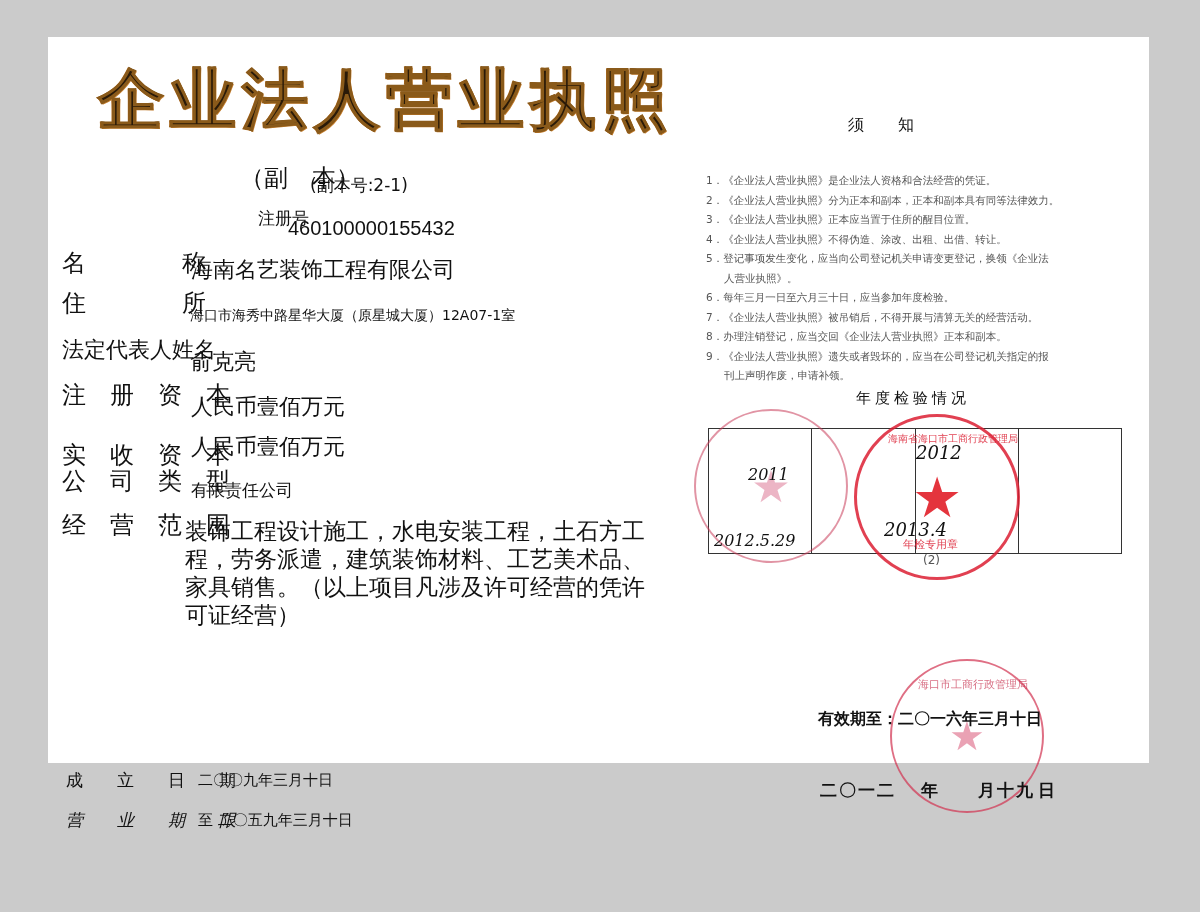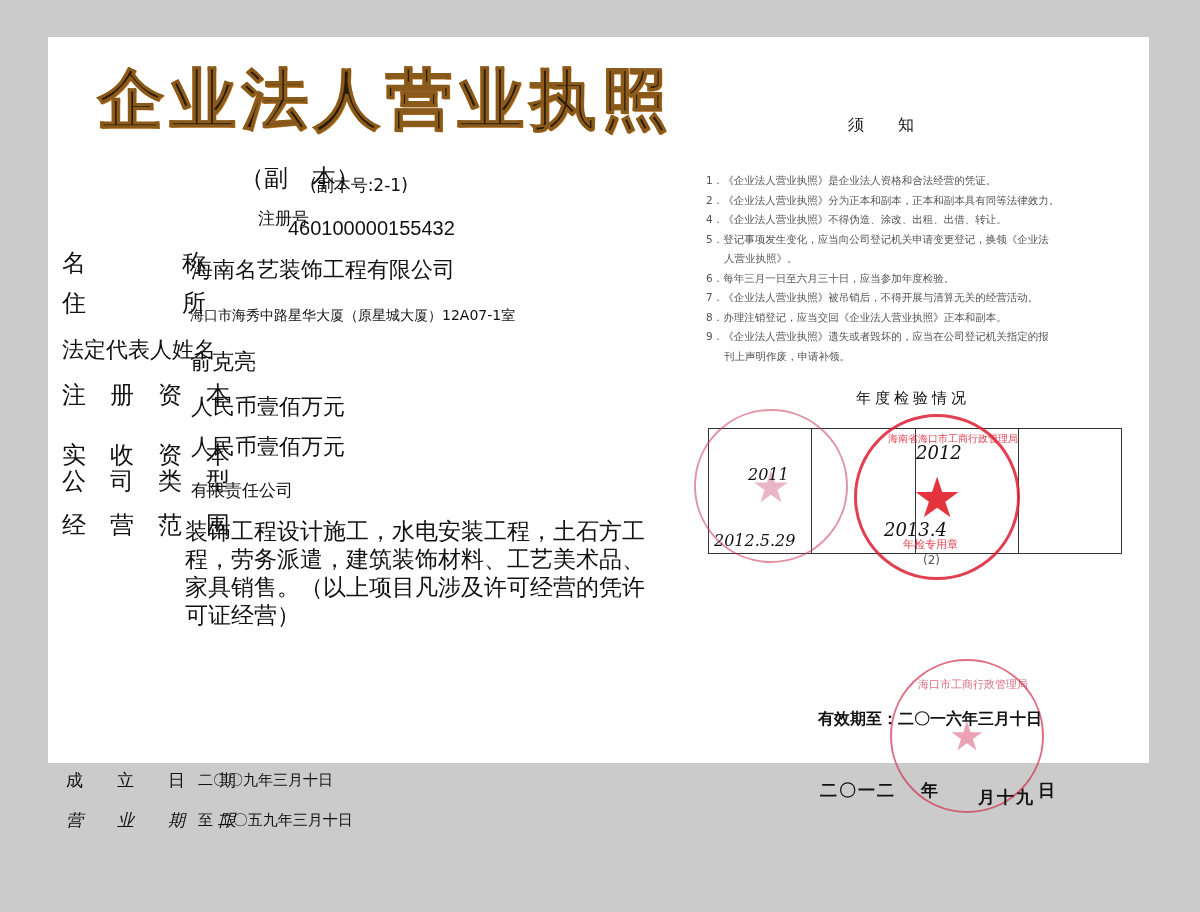--- a/index.html
+++ b/index.html
@@ -89,20 +89,21 @@
 
   <div class="abs foot-label" style="left:18px;top:732px;">成　　立　　日　　期</div>
   <div class="abs foot-value" style="left:150px;top:734px;text-align:right;">二〇〇九年三月十日</div>
   <div class="abs foot-label" style="left:18px;top:772px;font-style:italic;">营　　业　　期　　限</div>
   <div class="abs foot-value" style="left:150px;top:774px;">至 二〇五九年三月十日</div>
 
   <div class="abs notice-title">须知</div>
   <div class="abs notice-list">
     <div class="item">1．《企业法人营业执照》是企业法人资格和合法经营的凭证。</div>
     <div class="item">2．《企业法人营业执照》分为正本和副本，正本和副本具有同等法律效力。</div>
+    <div class="item">3．《企业法人营业执照》正本应当置于住所的醒目位置。</div>
     <div class="item">4．《企业法人营业执照》不得伪造、涂改、出租、出借、转让。</div>
     <div class="item">5．登记事项发生变化，应当向公司登记机关申请变更登记，换领《企业法</div>
     <div class="item indent">人营业执照》。</div>
     <div class="item">6．每年三月一日至六月三十日，应当参加年度检验。</div>
     <div class="item">7．《企业法人营业执照》被吊销后，不得开展与清算无关的经营活动。</div>
     <div class="item">8．办理注销登记，应当交回《企业法人营业执照》正本和副本。</div>
     <div class="item">9．《企业法人营业执照》遗失或者毁坏的，应当在公司登记机关指定的报</div>
     <div class="item indent">刊上声明作废，申请补领。</div>
   </div>
 
@@ -130,15 +131,15 @@
   <div class="hand" style="left:836px;top:482px;font-size:18px;text-align:center;">2013.4</div>
 
   <div class="stamp" style="left:842px;top:622px;width:150px;height:150px;border-color:rgba(210,50,80,0.7);border-width:2px;">
     <span class="star" style="font-size:40px;color:rgba(220,100,130,0.6);">★</span>
   </div>
   <div class="stamp-text" style="left:870px;top:640px;font-size:11px;color:rgba(200,50,80,0.7);">海口市工商行政管理局</div>
 
   <div class="abs valid">有效期至：二〇一六年三月十日</div>
   <div class="abs issue-date">二〇一二</div>
   <div class="abs issue-date" style="left:873px;">年</div>
-  <div class="abs issue-date" style="left:930px;margin-top:7px;">月十九</div>
+  <div class="abs issue-date" style="left:930px;">月十九</div>
   <div class="abs issue-date" style="left:990px;">日</div>
 </div>
 
 </body></html>

